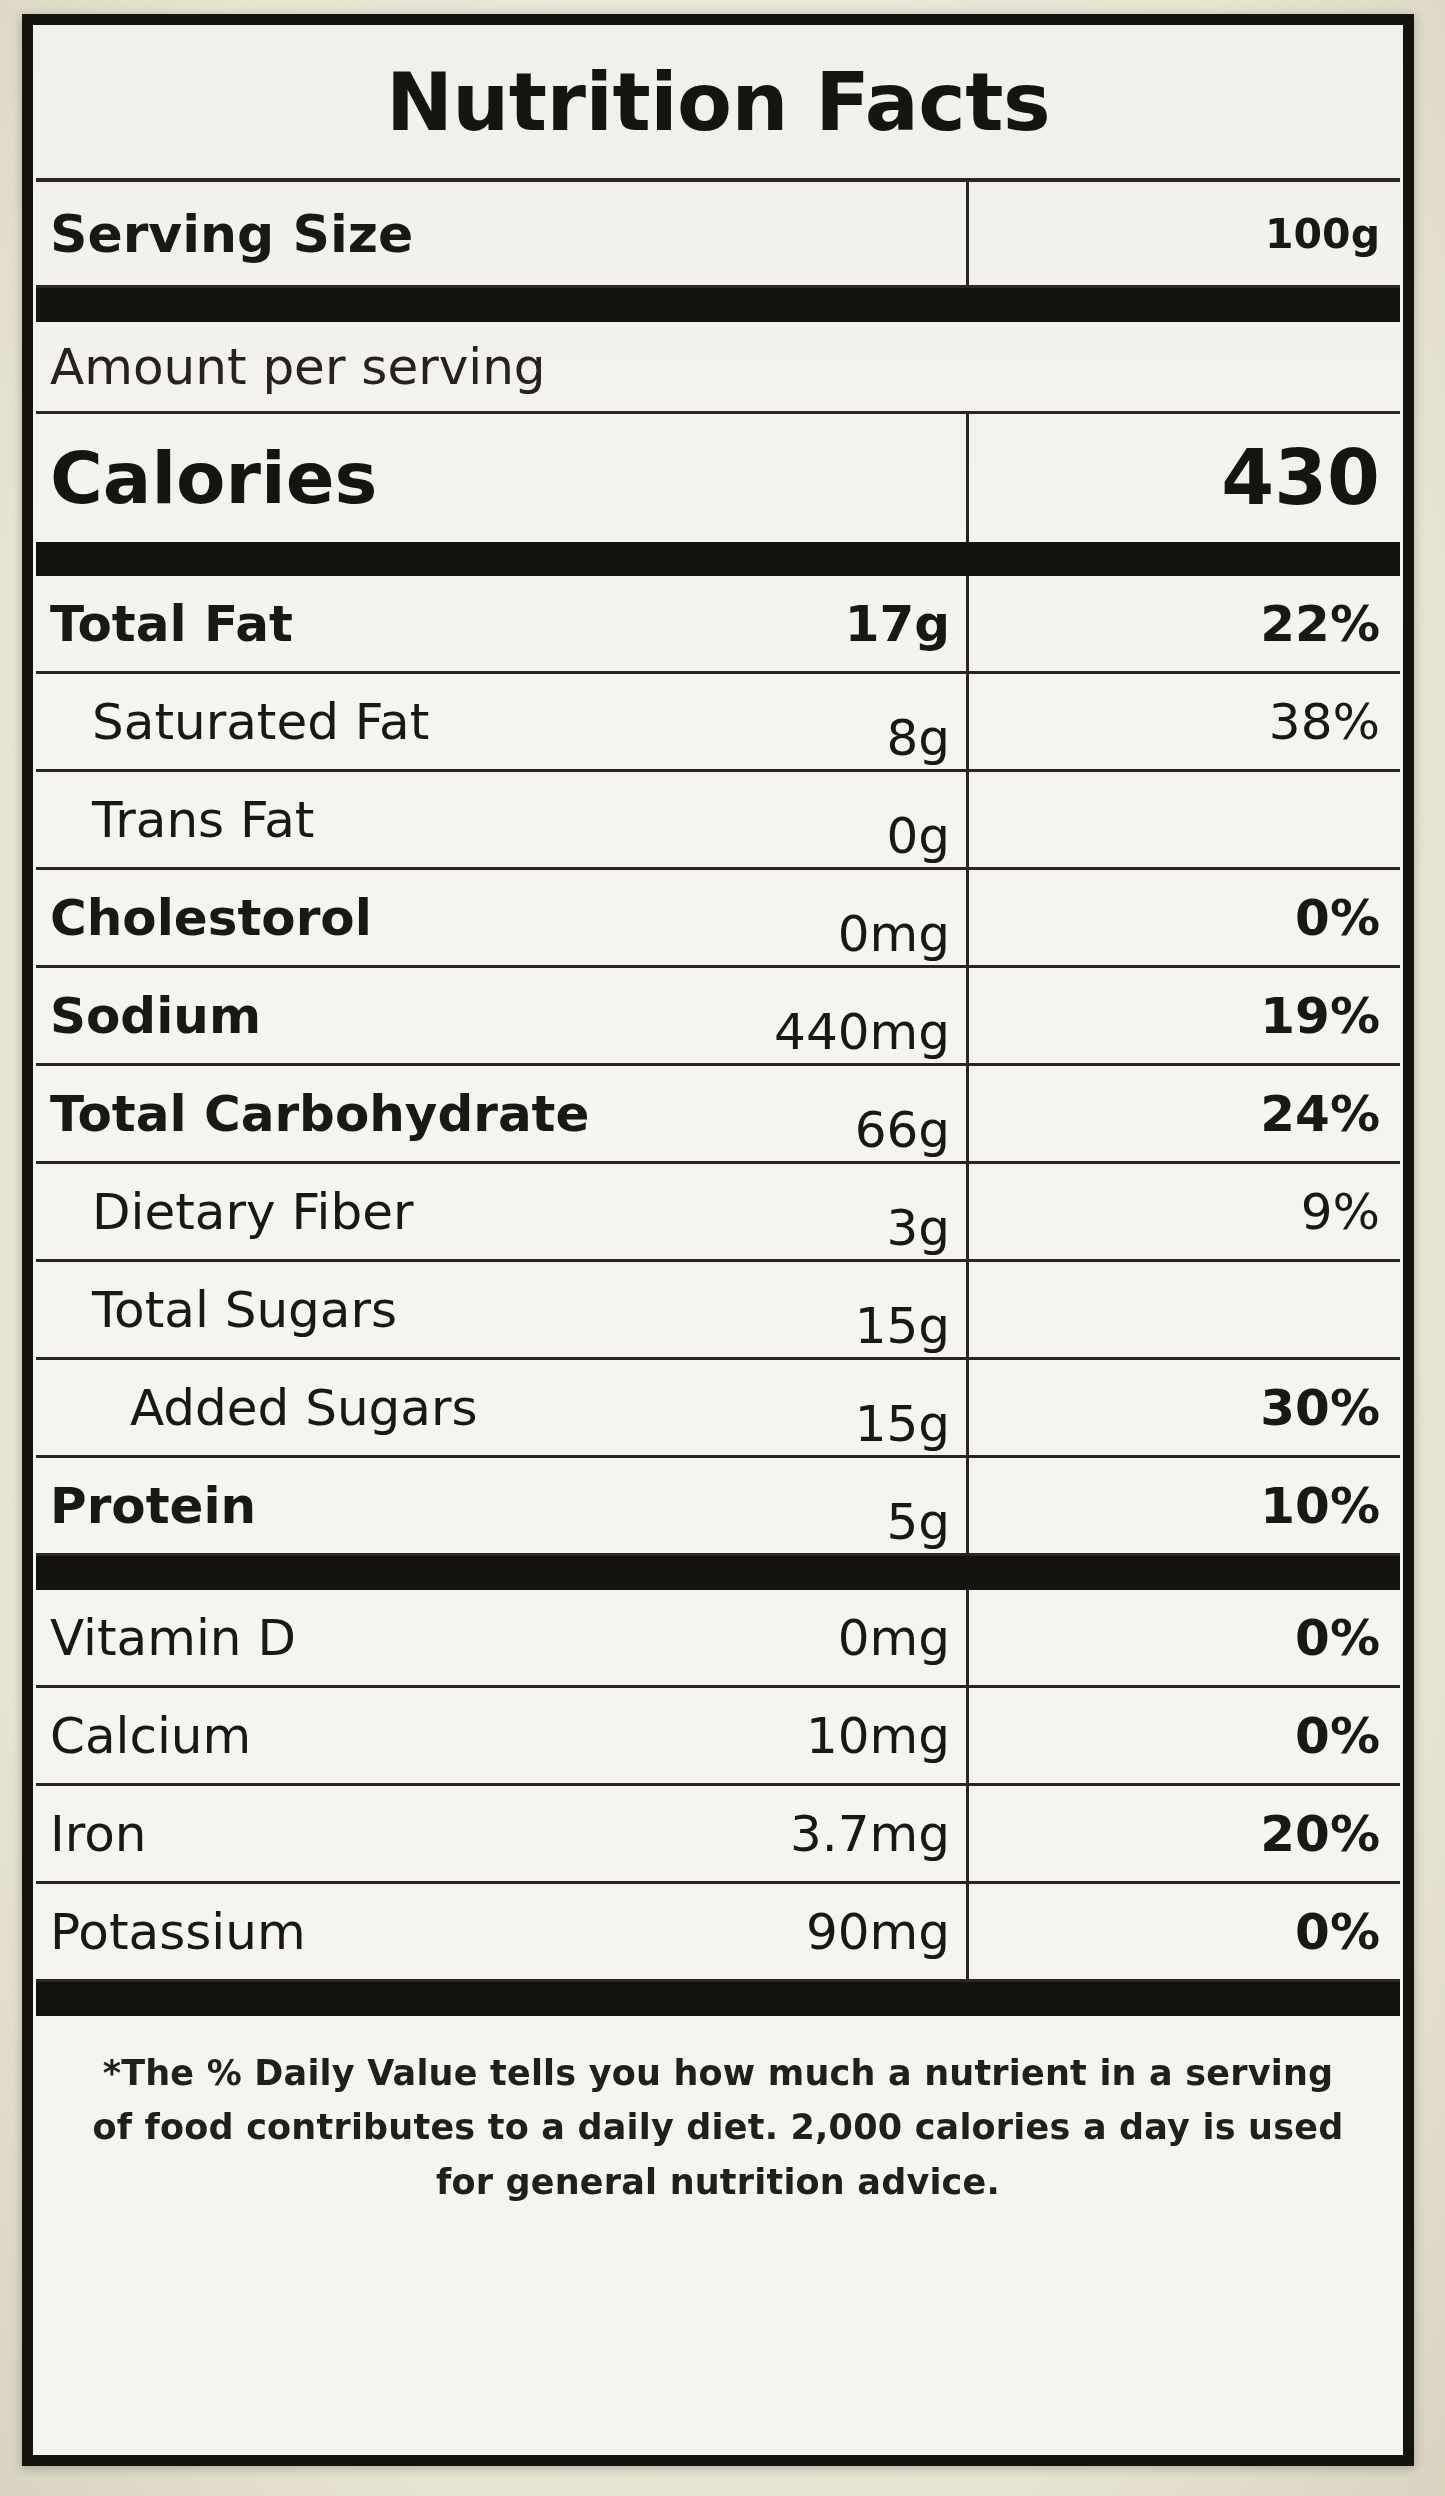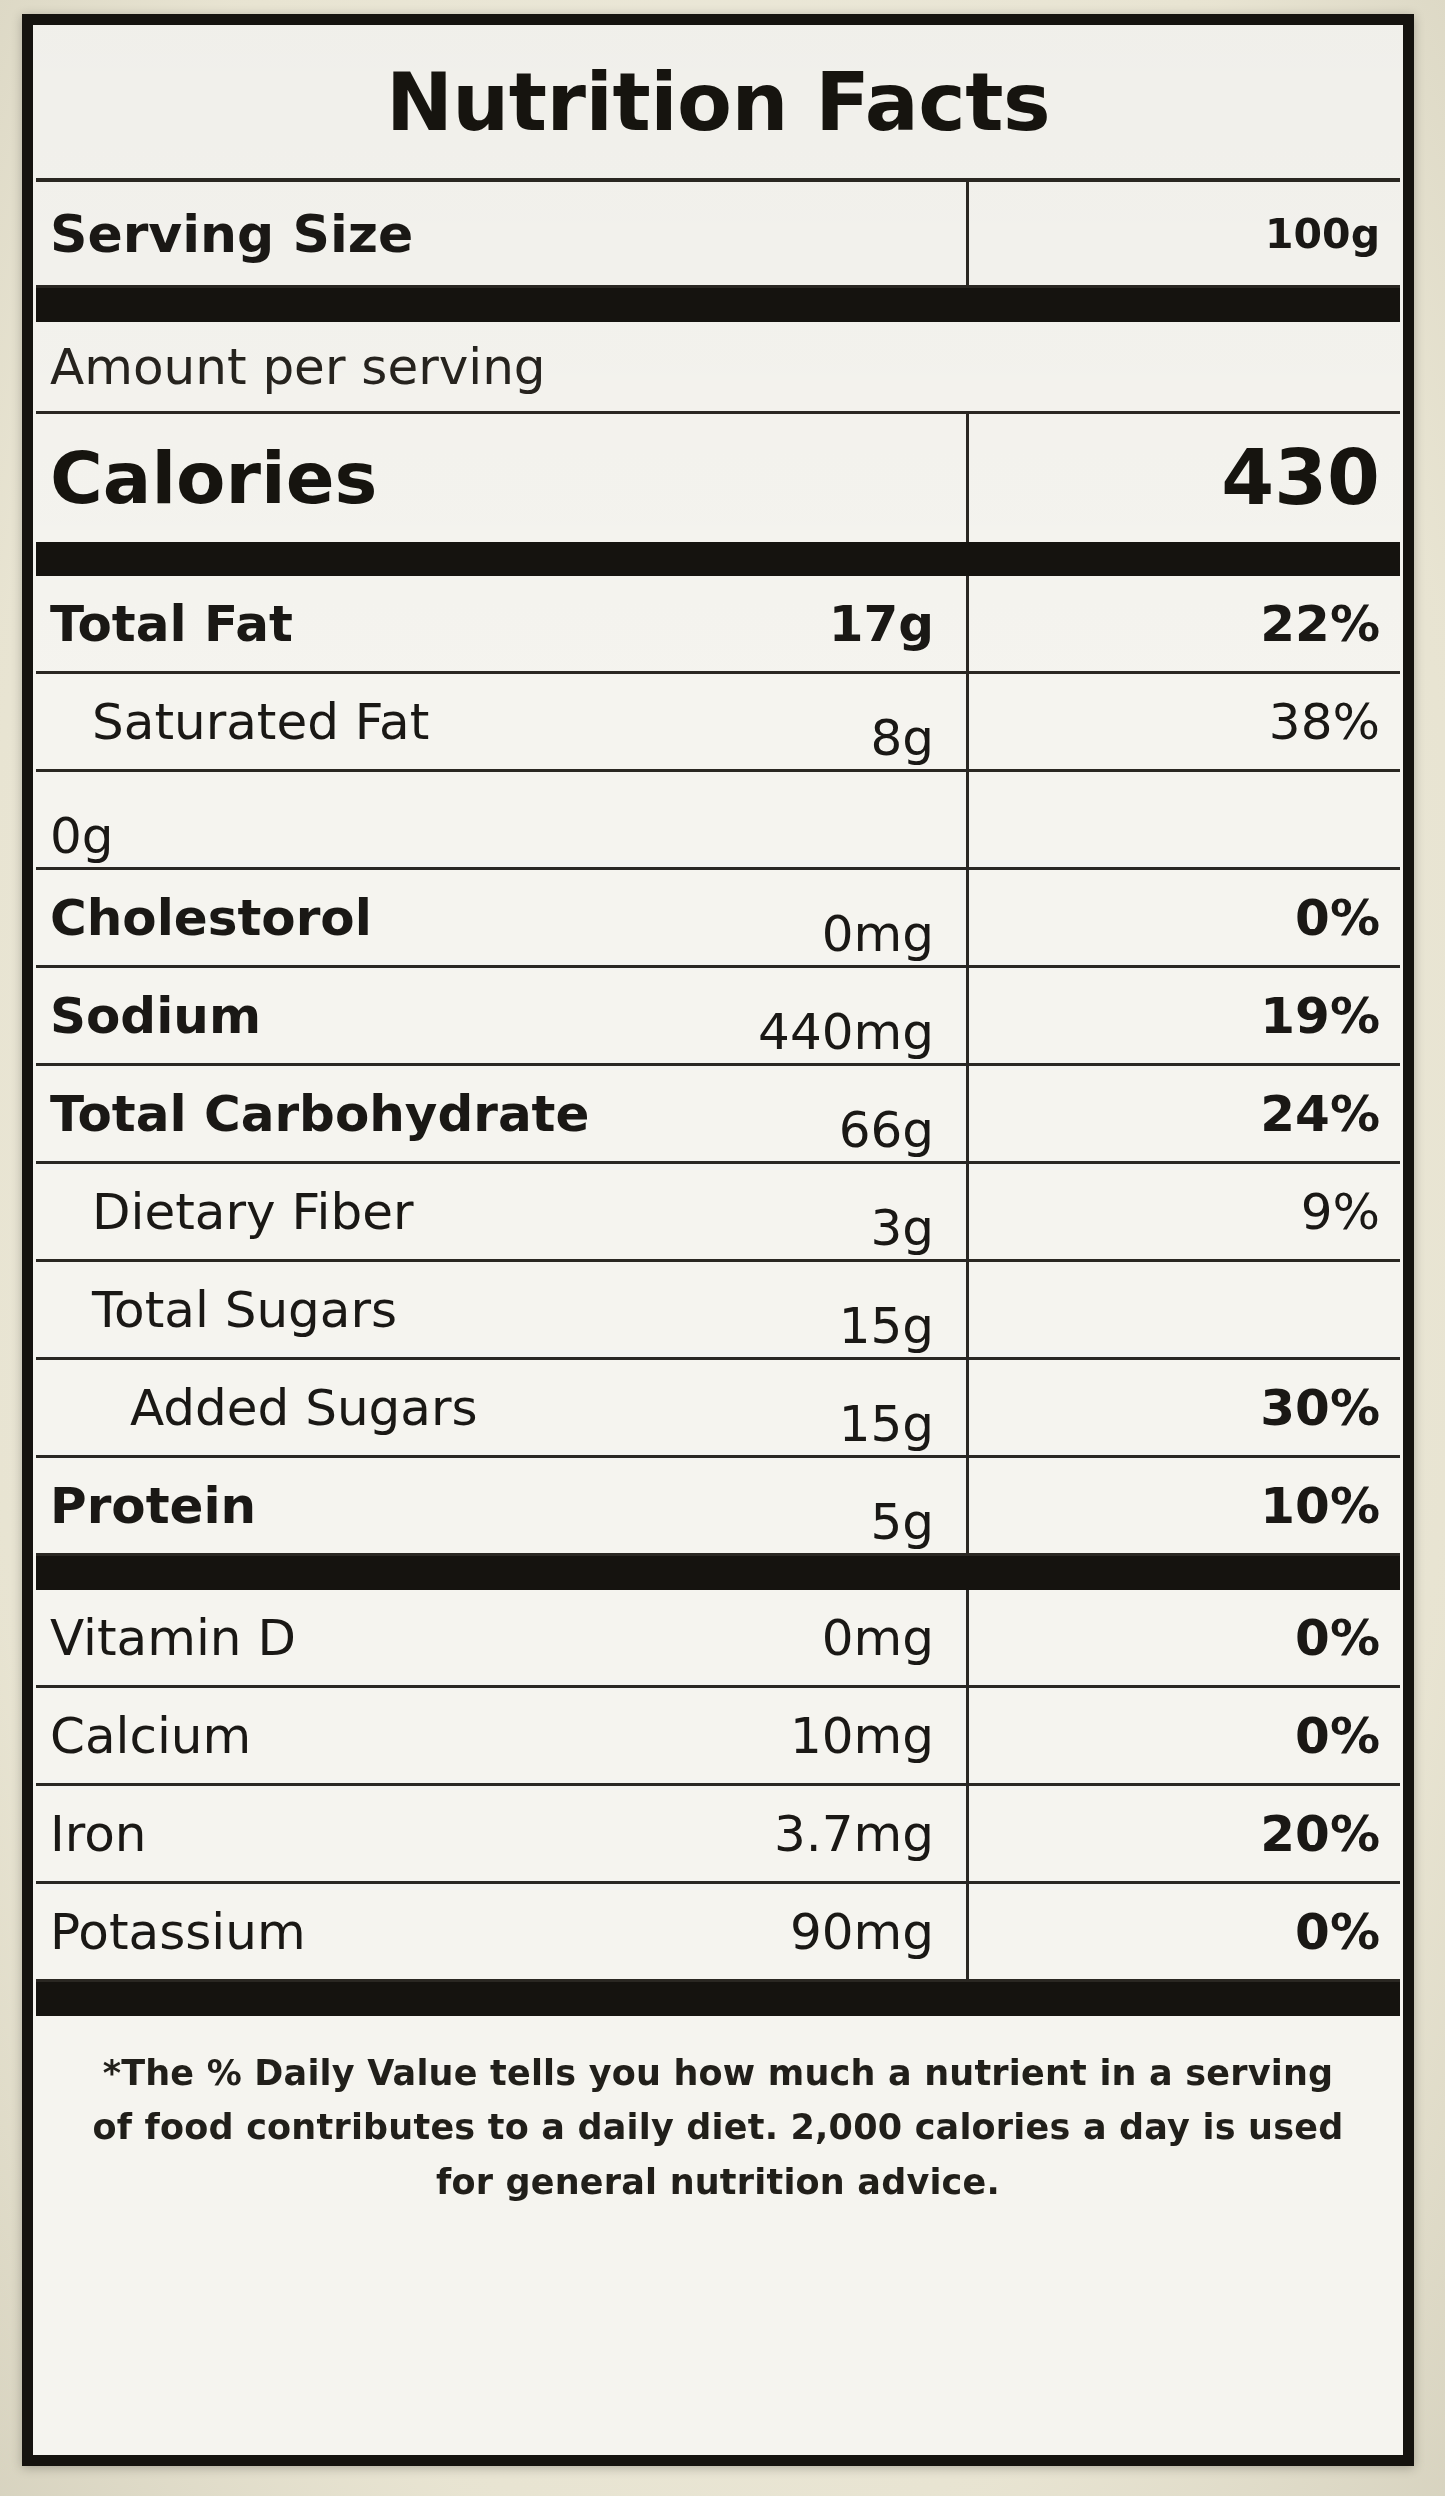--- a/index.html
+++ b/index.html
@@ -55,21 +55,20 @@
       #f5f4ef;
   }
 
   
   .row {
     display: flex;
     align-items: flex-end;
     border-bottom: 3px solid #2a2722;
     box-sizing: border-box;
     padding: 0 14px;
-    gap: 16px;
   }
   .row .left {
     flex: 1 1 auto;
     display: flex;
     align-items: flex-end;
     justify-content: space-between;
     padding-right: 12px;
     box-sizing: border-box;
   }
   .row .right {
@@ -261,20 +260,21 @@
           <span class="nname indent1">Saturated Fat</span>
           <span class="namount light">8g</span>
         </div>
         <div class="right">
           <span class="ndv light">38%</span>
         </div>
       </div>
 
       <div class="row nrow">
         <div class="left">
+          <span class="nname indent1">Trans Fat</span>
           <span class="namount light">0g</span>
         </div>
         <div class="right">
           <span class="ndv light"></span>
         </div>
       </div>
 
       <div class="row nrow">
         <div class="left">
           <span class="nname bold">Cholestorol</span>

